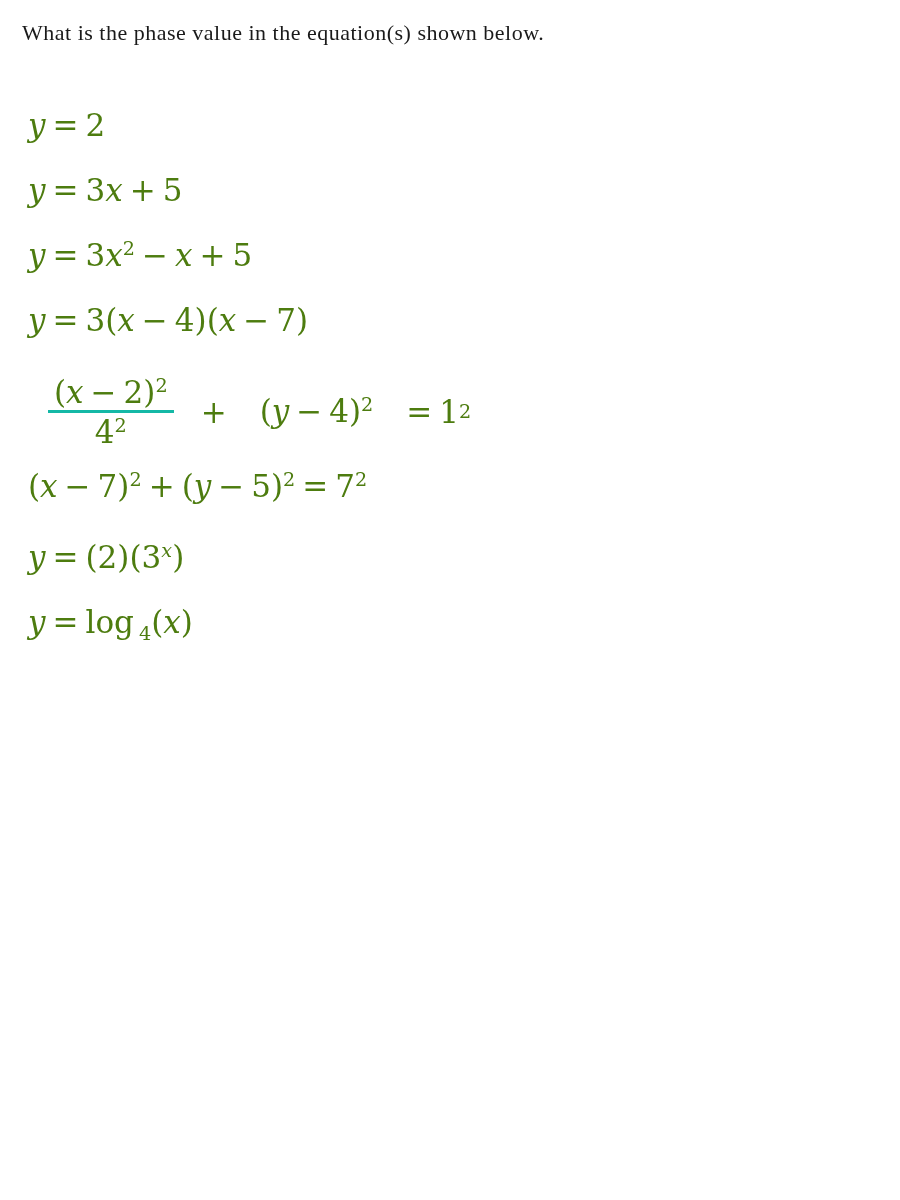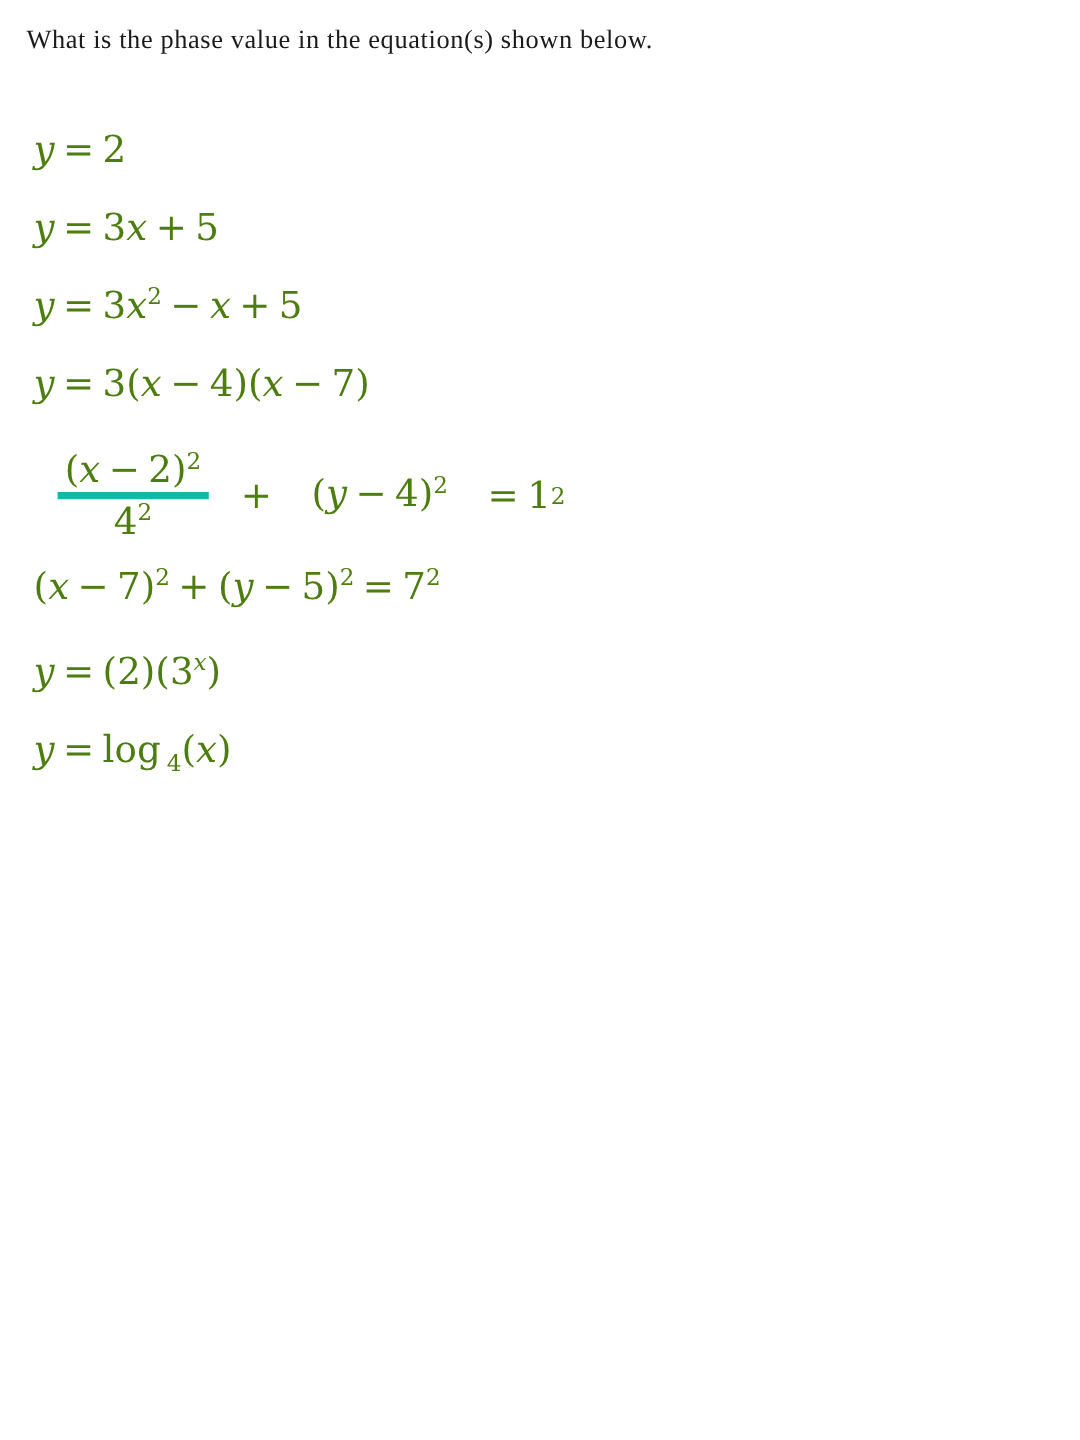--- a/index.html
+++ b/index.html
@@ -69,21 +69,21 @@
     align-items: center;
     vertical-align: middle;
     margin: 0 20px;
   }
   .frac .num {
     padding: 0 6px 2px 6px;
     line-height: 1.05;
   }
   .frac .den {
     padding: 3px 6px 0 6px;
-    border-top: 6px solid #14b8a6;
+    border-top: 3px solid #14b8a6;
     line-height: 1.05;
     width: 100%;
     text-align: center;
     box-sizing: border-box;
   }
   .eq-frac {
     margin-bottom: 22px;
   }
   .eq-tight {
     margin-bottom: 40px;

